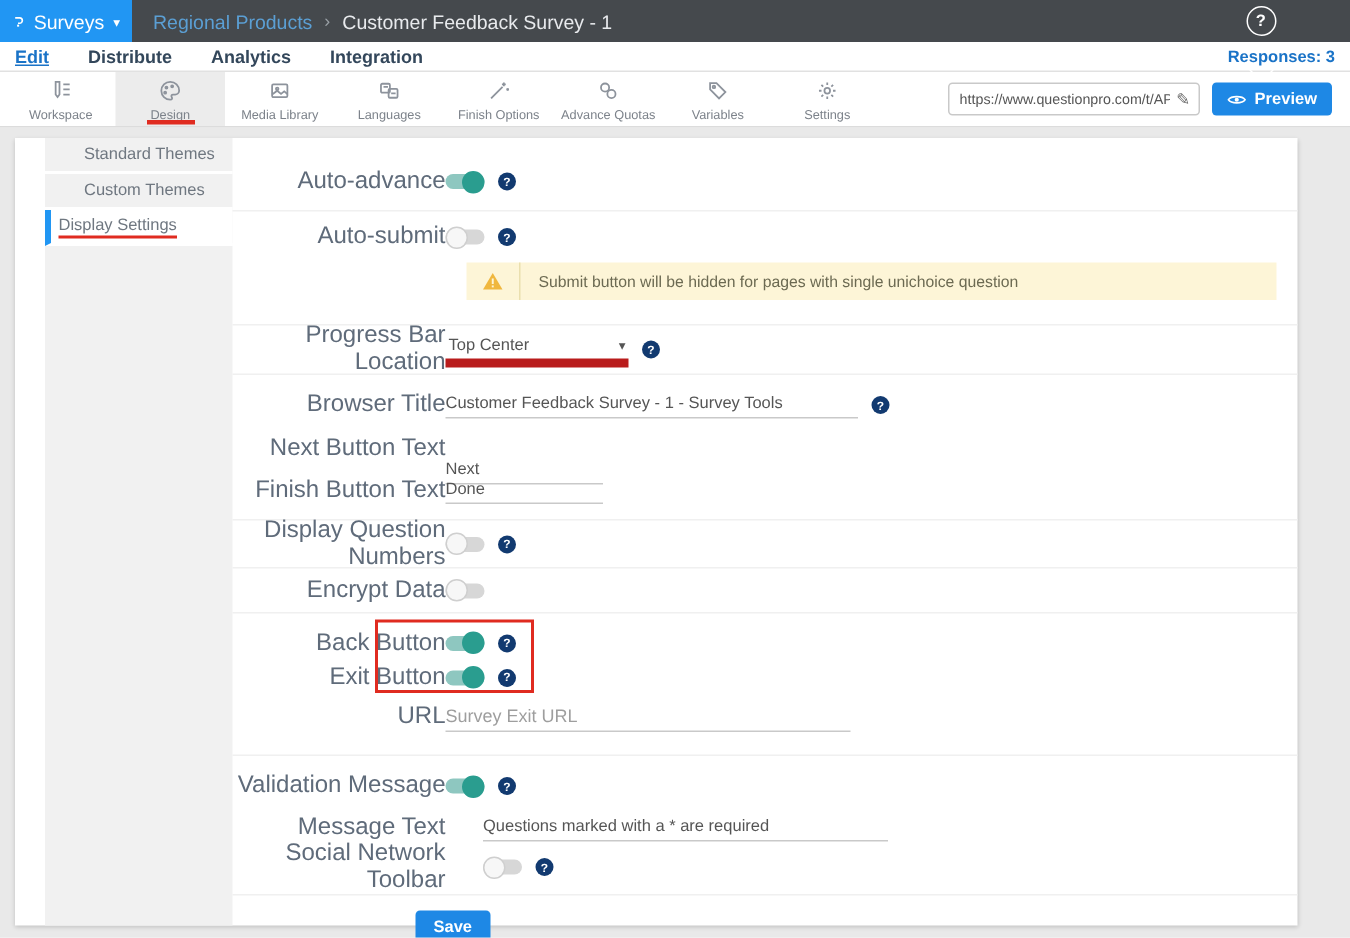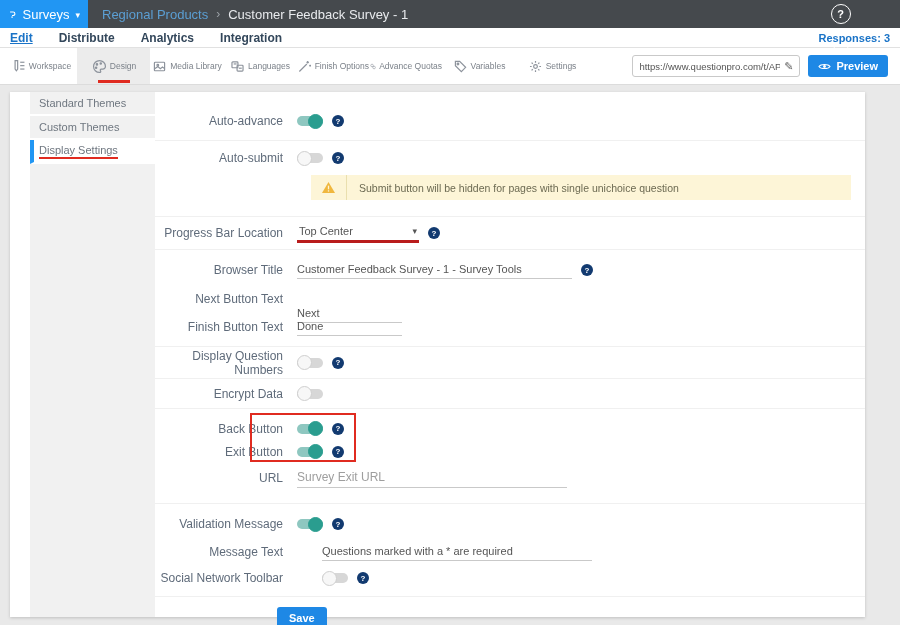--- a/index.html
+++ b/index.html
@@ -20,60 +20,60 @@
 
   
   .nav { height:20px; background:#fff; border-bottom:1px solid #e1e1e1; display:flex; align-items:center; padding:0 10px; }
   .nav-tabs { display:flex; gap:26px; flex:1; }
   .nav-tab { font-size:12px; color:#33475b; font-weight:bold; text-decoration:none; }
   .nav-tab.active { color:#1a73c7; text-decoration:underline; }
   .responses { font-size:11px; color:#1a73c7; font-weight:bold;margin-left:28px; }
 
   
   .toolbar { height:37px; background:#fff; border-bottom:1px solid #dcdcdc; display:flex; align-items:stretch; padding-left:4px; }
-  .tool-item { width:73px; display:flex; flex-direction:row; align-items:center; justify-content:center; gap:2px; position:relative; }
+  .tool-item { width:73px; display:flex; flex-direction:column; align-items:center; justify-content:center; gap:2px; position:relative; }
   .tool-item svg { width:17px; height:17px; stroke:#8d939c; fill:none; stroke-width:1.4; }
   .tool-label { font-size:8.5px; color:#7c828a; white-space:nowrap; }
   .tool-item.active { background:#ececec; }
   .tool-item.active .red-underline { position:absolute; bottom:1px; left:50%; transform:translateX(-50%); width:32px; height:3px; background:#e02b20; }
   .toolbar-right { flex:1; display:flex; align-items:center; justify-content:flex-end; gap:8px; padding-right:12px; }
   .url-box { width:168px; height:22px; border:1px solid #c9c9c9; border-radius:3px; display:flex; align-items:center; padding:0 6px; gap:4px; }
   .url-box input { border:none; outline:none; flex:1; font-size:9.5px; color:#555; font-family:"Liberation Sans",sans-serif; min-width:0; background:transparent; }
   .pencil { font-size:11px; color:#666; }
   .preview-btn { height:22px; background:#1e88e5; border:none; border-radius:3px; color:#fff; font-size:11px; font-weight:bold; padding:0 10px; display:flex; align-items:center; gap:5px; font-family:"Liberation Sans",sans-serif; }
   .eye-ic svg { width:13px; height:9px; display:block; }
 
   
   .card { position:relative; width:855px; margin:7px 0 0 10px; height:525px; background:#fff; box-shadow:0 1px 3px rgba(0,0,0,0.18); display:flex; }
   .sidebar { width:125px; margin-left:20px; background:#f1f1f1; flex-shrink:0; }
-  .side-item { height:24px; display:flex; align-items:center; padding-left:9px; font-size:11px; color:#6f7780; border-bottom:2px solid #fff; }
+  .side-item { height:24px; display:flex; align-items:center; padding-left:26px; font-size:11px; color:#6f7780; border-bottom:2px solid #fff; }
   .side-item.active { background:#fff; border-left:4px solid #2196f3; padding-left:5px; }
   .side-item.active .side-label { border-bottom:2px solid #e02b20; padding-bottom:1px; }
 
   
   .content { flex:1; padding-top:10px; position:relative; }
   .row { display:flex; align-items:center; }
-  .row-label { width:142px; text-align:right; padding-right:14px; font-size:12px; color:#5f6b7a; flex-shrink:0; }
+  .row-label { width:142px; text-align:right; font-size:16px; color:#5f6b7a; flex-shrink:0; }
   .row-ctl { display:flex; align-items:center; gap:9px; flex:1; }
   .divider { border-top:1px solid #f0f0f0; }
 
   .toggle { width:26px; height:10px; border-radius:5px; background:#d7d7d7; position:relative; flex-shrink:0; }
   .toggle .knob { width:15px; height:15px; border-radius:50%; position:absolute; top:-2.5px; left:0; background:#f7f7f7; border:1px solid #cfcfcf; }
   .toggle.on { background:#8ec7c0; }
   .toggle.on .knob { left:auto; right:0; background:#2a9d8f; border-color:#2a9d8f; }
 
   .help { width:12px; height:12px; border-radius:50%; background:#123a70; color:#fff; font-size:8px; font-weight:bold; display:flex; align-items:center; justify-content:center; flex-shrink:0; }
 
   .warn-box { margin:0 14px 16px 156px; height:25px; background:#fdf5d7; display:flex; align-items:center; }
   .warn-ic { width:36px; height:25px; display:flex; align-items:center; justify-content:center; border-right:1px solid #eadfae; }
   .warn-text { font-size:10.5px; color:#6c6a52; padding-left:12px; }
 
   .uinput { border:none; border-bottom:1px solid #c9c9c9; font-size:11px; color:#555; font-family:"Liberation Sans",sans-serif; outline:none; padding:2px 0 3px 0; background:transparent; }
   .uinput::placeholder { color:#9e9e9e; }
-  .select-box { width:122px; border-bottom:3px solid #b91c1c; display:flex; align-items:center; justify-content:space-between; font-size:11px; color:#555; padding:2px 2px 3px 2px; }
+  .select-box { width:122px; border-bottom:6px solid #b91c1c; display:flex; align-items:center; justify-content:space-between; font-size:11px; color:#555; padding:2px 2px 3px 2px; }
   .select-box .chev { font-size:9px; color:#555; }
 
   .redbox-zone { position:relative; padding:8px 0 10px 0; }
   .red-rect { position:absolute; left:95px; top:4px; width:106px; height:49px; border:2px solid #e02b20; pointer-events:none; }
 
   .save-row { padding:10px 0 0 122px; }
   .save-btn { background:#1e88e5; border:none; border-radius:3px; color:#fff; font-size:11px; font-weight:bold; padding:5px 12px; font-family:"Liberation Sans",sans-serif; }
 
   .h38{height:38px;} .h34{height:34px;} .h32{height:32px;} .h31{height:31px;} .h30{height:30px;} .h29{height:29px;} .h28{height:28px;} .h26{height:26px;gap:25px;} .h23{height:23px;}
   .grp { padding:5px 0; }

